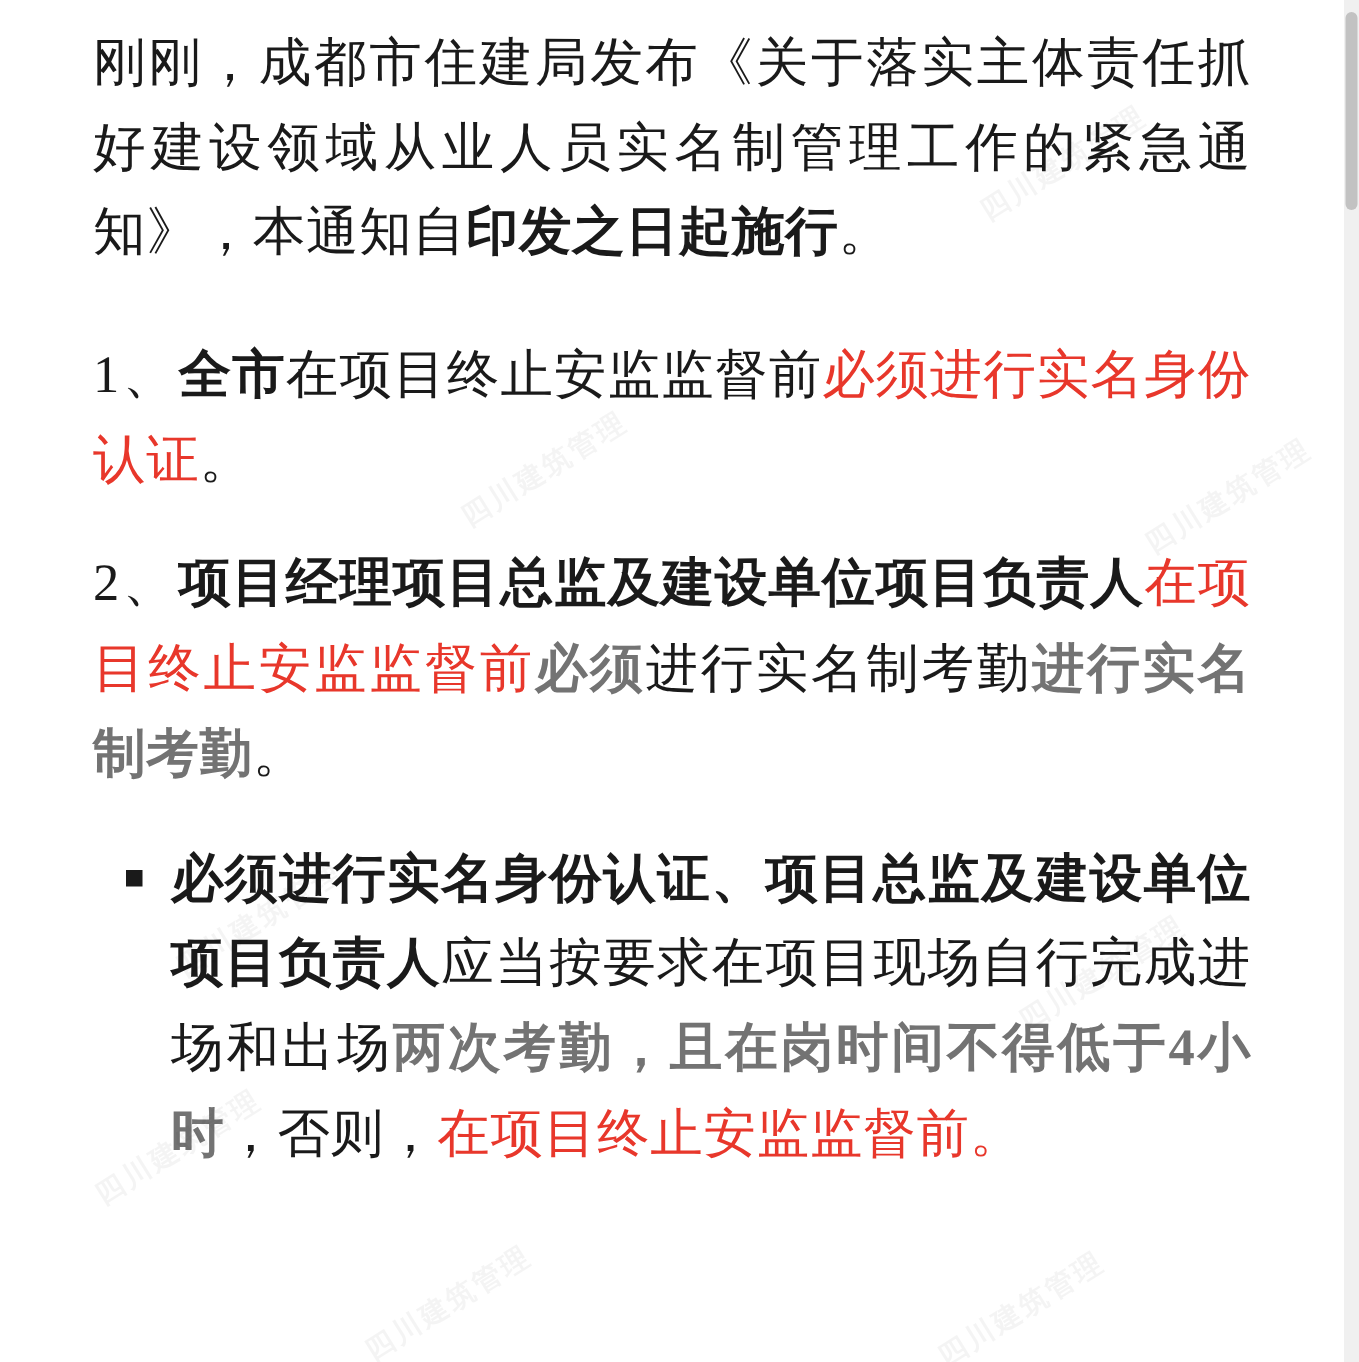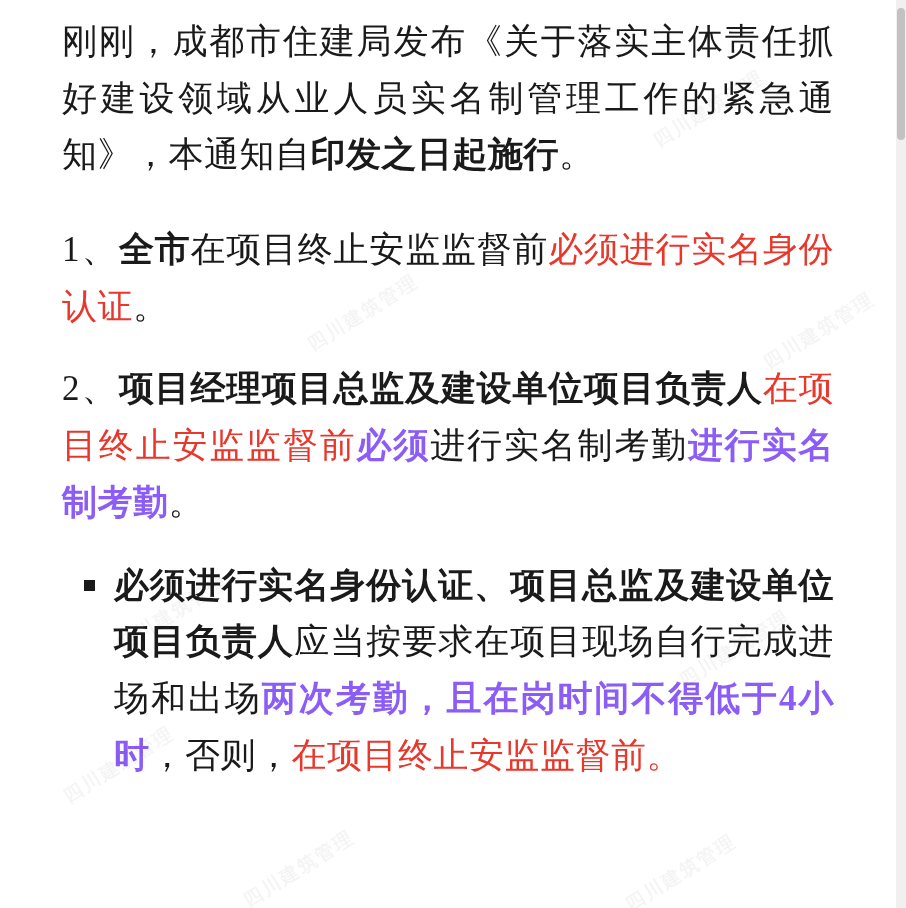--- a/index.html
+++ b/index.html
@@ -43,21 +43,21 @@
     letter-spacing: 2px;
   }
 
   .b {
     font-weight: bold;
   }
   .r {
     color: #e8372b;
   }
   .rb {
-    color: #8b5cf6;
+    color: #737373;
     font-weight: bold;
   }
 
   ul.bullets {
     margin: 0;
     padding: 0 0 0 52px;
     list-style: none;
   }
   ul.bullets li {
     position: relative;

